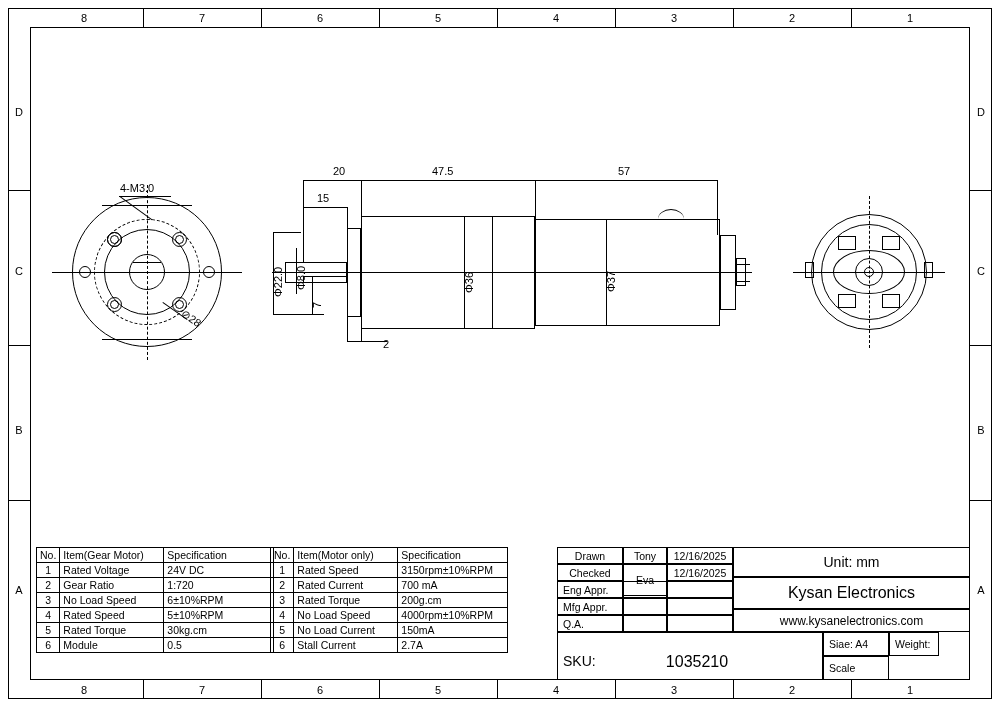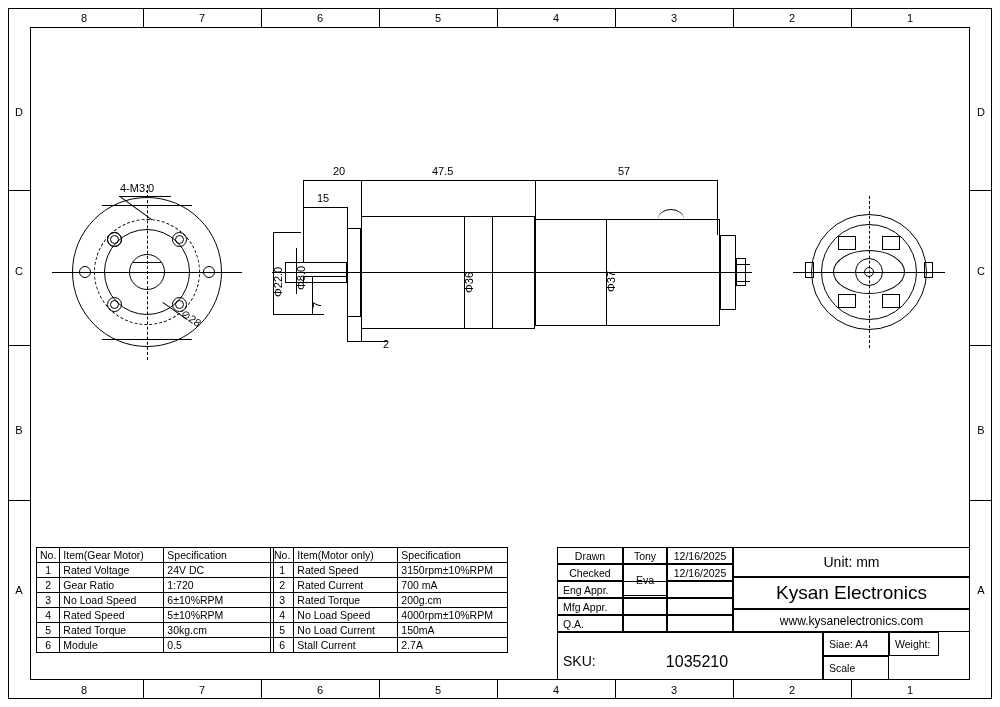--- a/index.html
+++ b/index.html
@@ -106,21 +106,21 @@
     border: 1px solid #000;
     box-sizing: border-box;
     font-size: 10.5px;
     display: flex;
     align-items: center;
     justify-content: center;
     white-space: nowrap;
   }
   .tb-cell.left { justify-content: flex-start; padding-left: 5px; }
   .brand {
-    font-size: 19px;
+    font-size: 16px;
   }
   .unit-txt { font-size: 14px; }
   .web { font-size: 12px; }
   .sku-lbl { font-size: 14px; }
   .sku-val { font-size: 16px; }
 </style>
 </head>
 <body>
 
 <div id="sheet">

